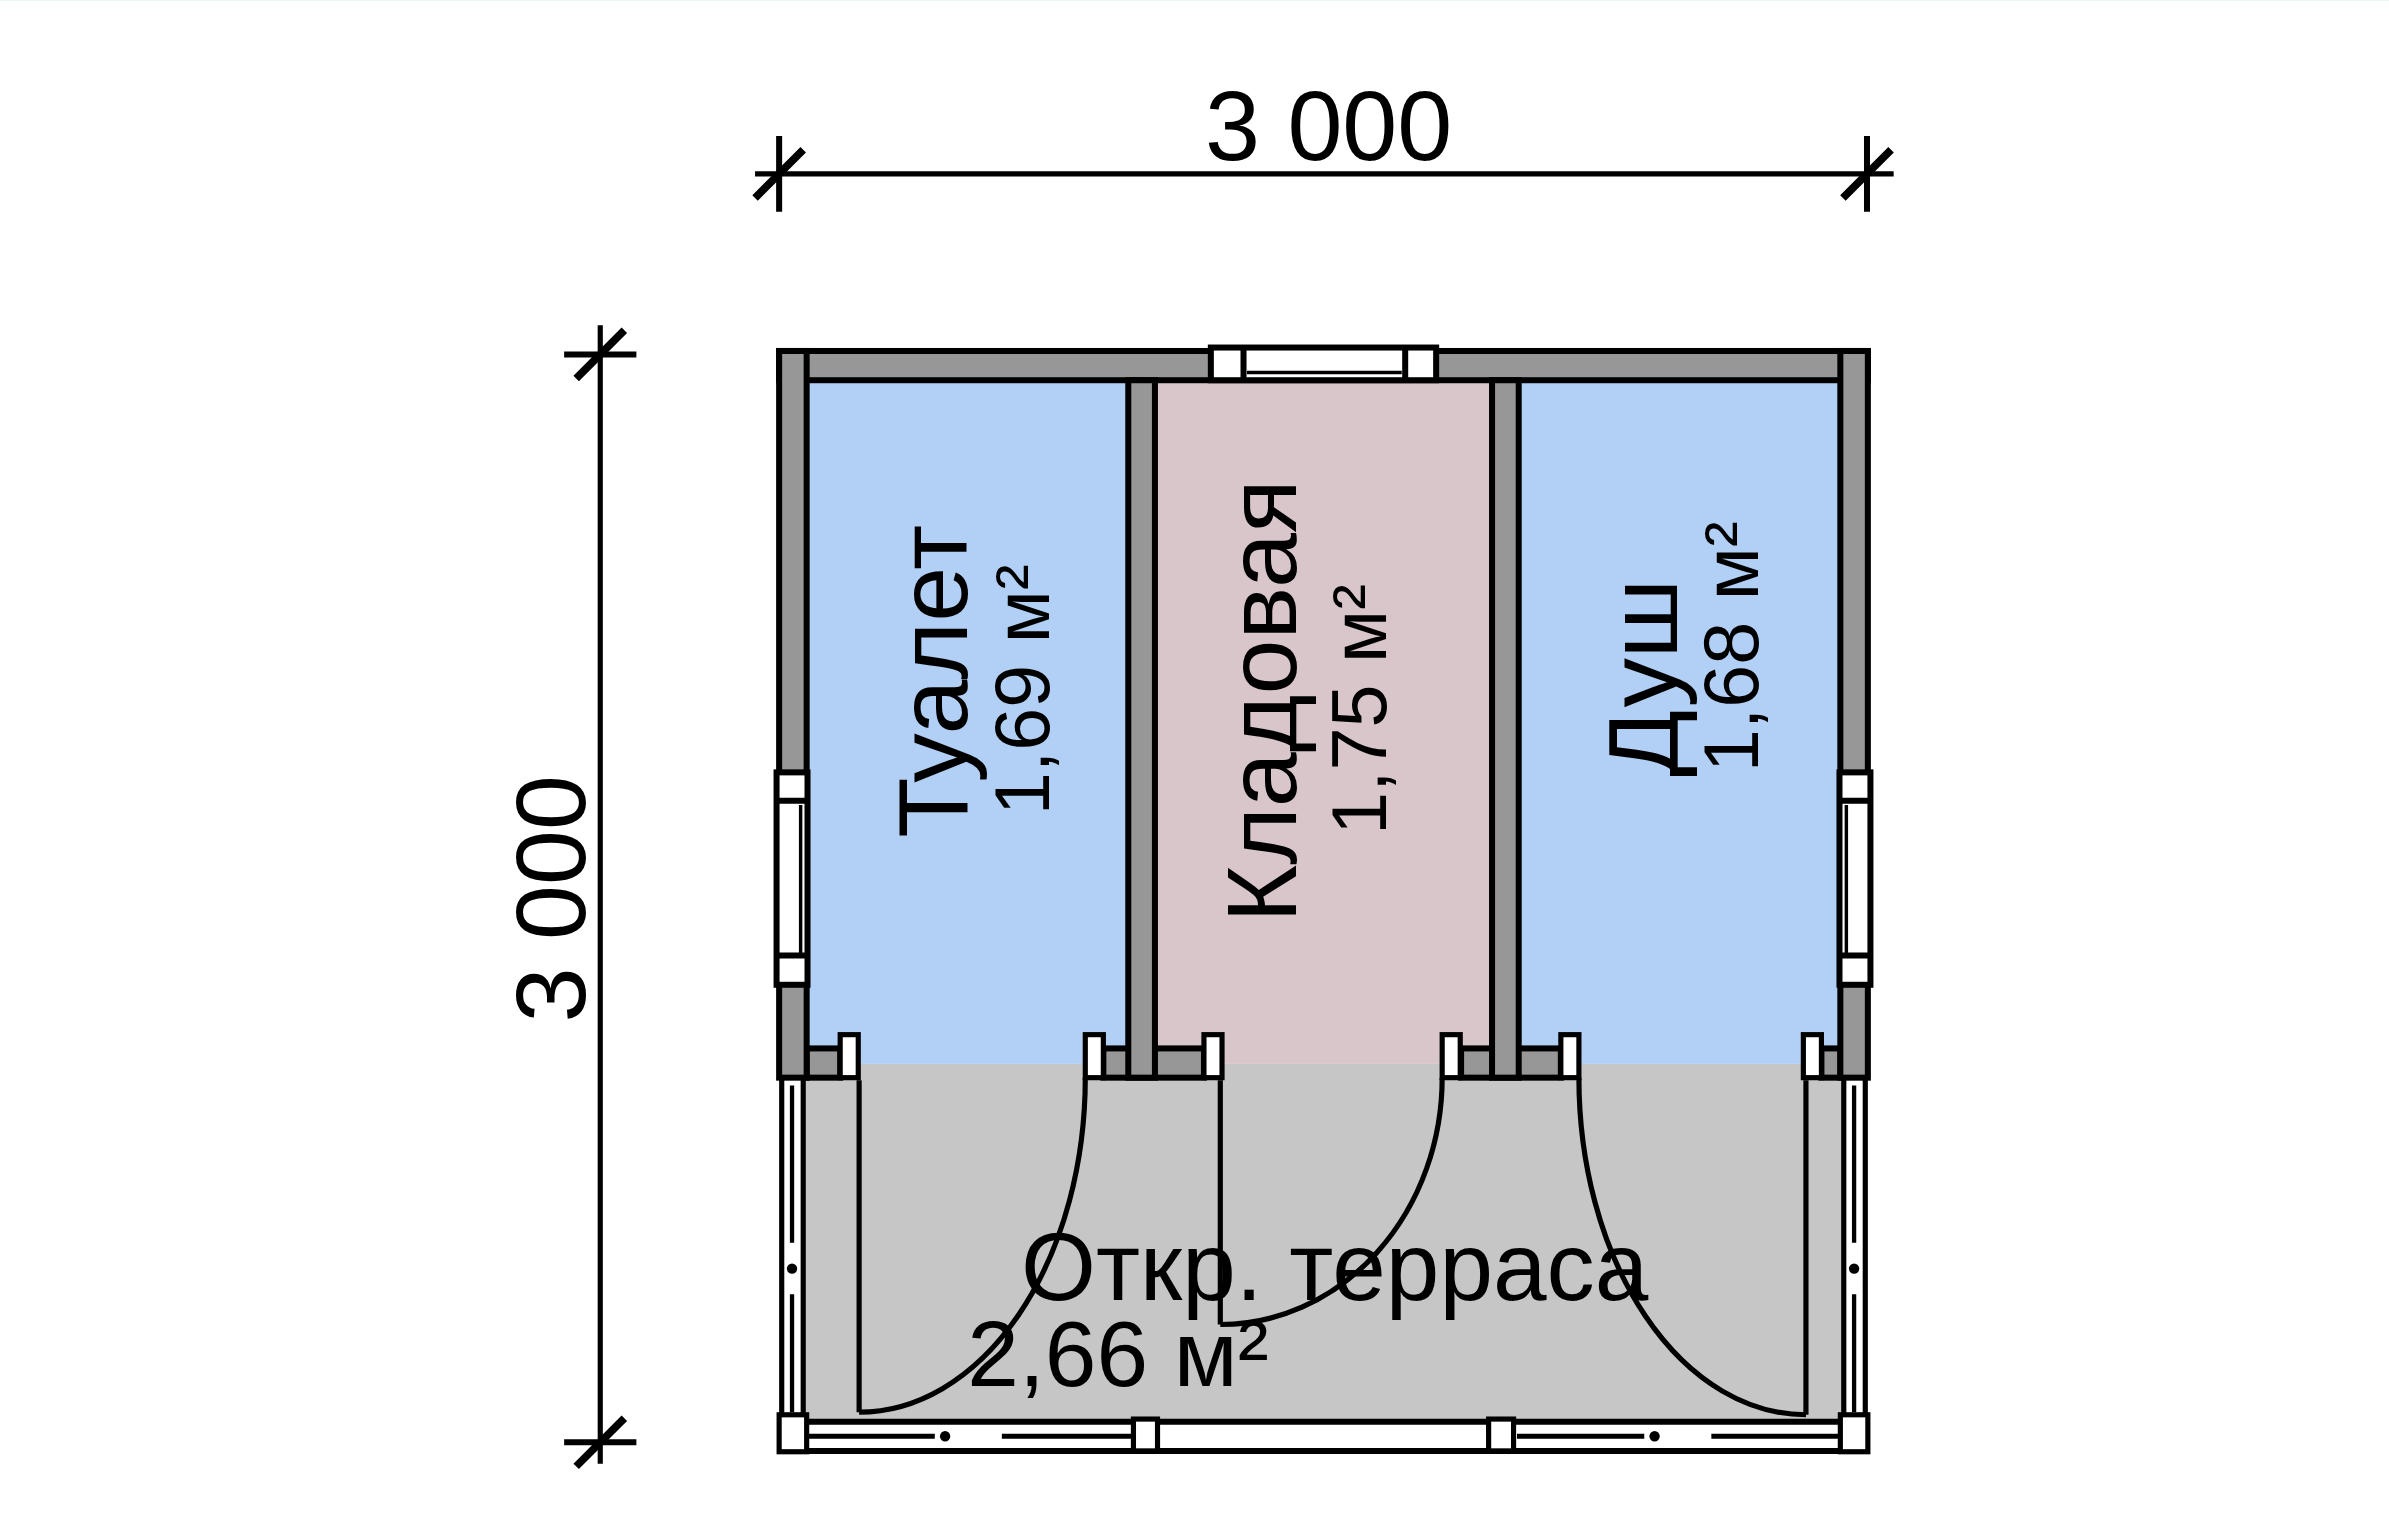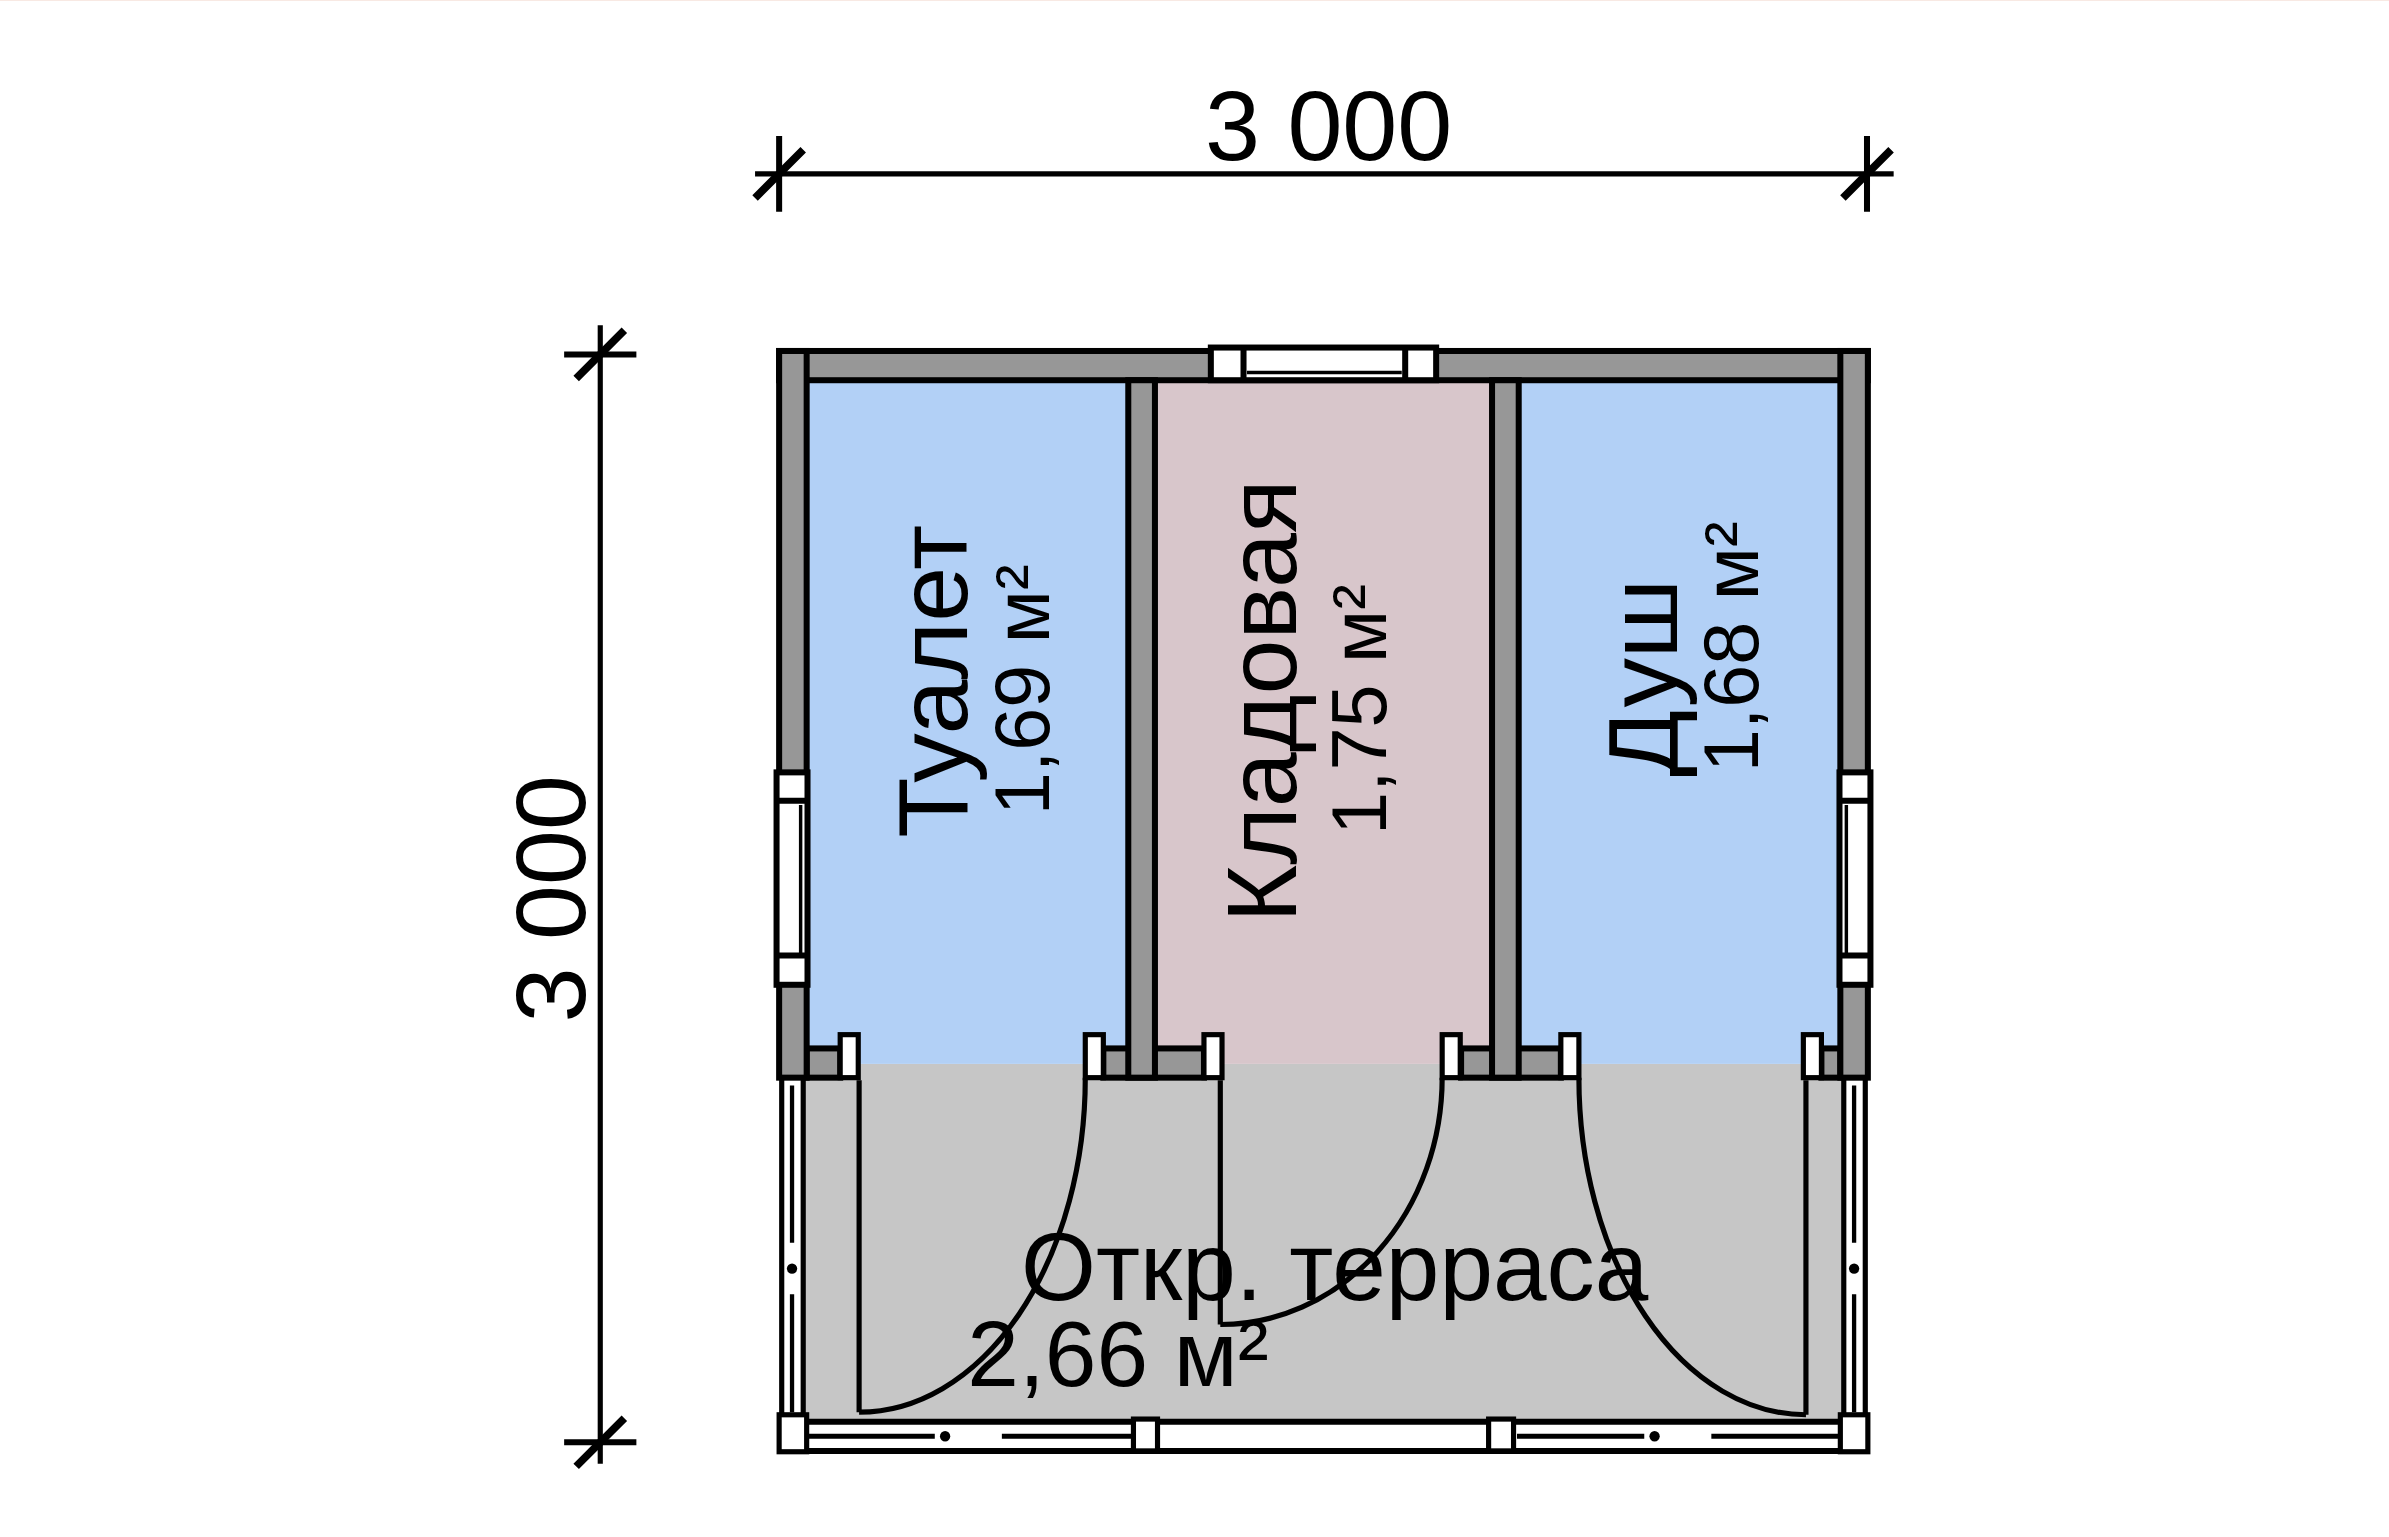--- a/index.html
+++ b/index.html
@@ -1,17 +1,17 @@
 <!DOCTYPE html>
 <html style="font-size:13.8px"><head>
 <meta charset="utf-8">
 <style>
   html,body{margin:0;padding:0;background:#ffffff;}
   body{width:2389px;height:1537px;overflow:hidden;font-family:"Liberation Sans",sans-serif;}
-  #stage{position:relative;width:2389px;height:1170px;background:#c2410c;}
+  #stage{position:relative;width:2389px;height:1170px;background:#22c55e;}
   svg{display:block;}
   text{font-family:"Liberation Sans",sans-serif;fill:#000000;}
   .ln{stroke:#000000;fill:none;}
 </style>
 </head>
 <body>
 
 <div id="stage">
 <svg width="2389" height="1537" viewBox="0 0 2778 1787" xmlns="http://www.w3.org/2000/svg">
 

